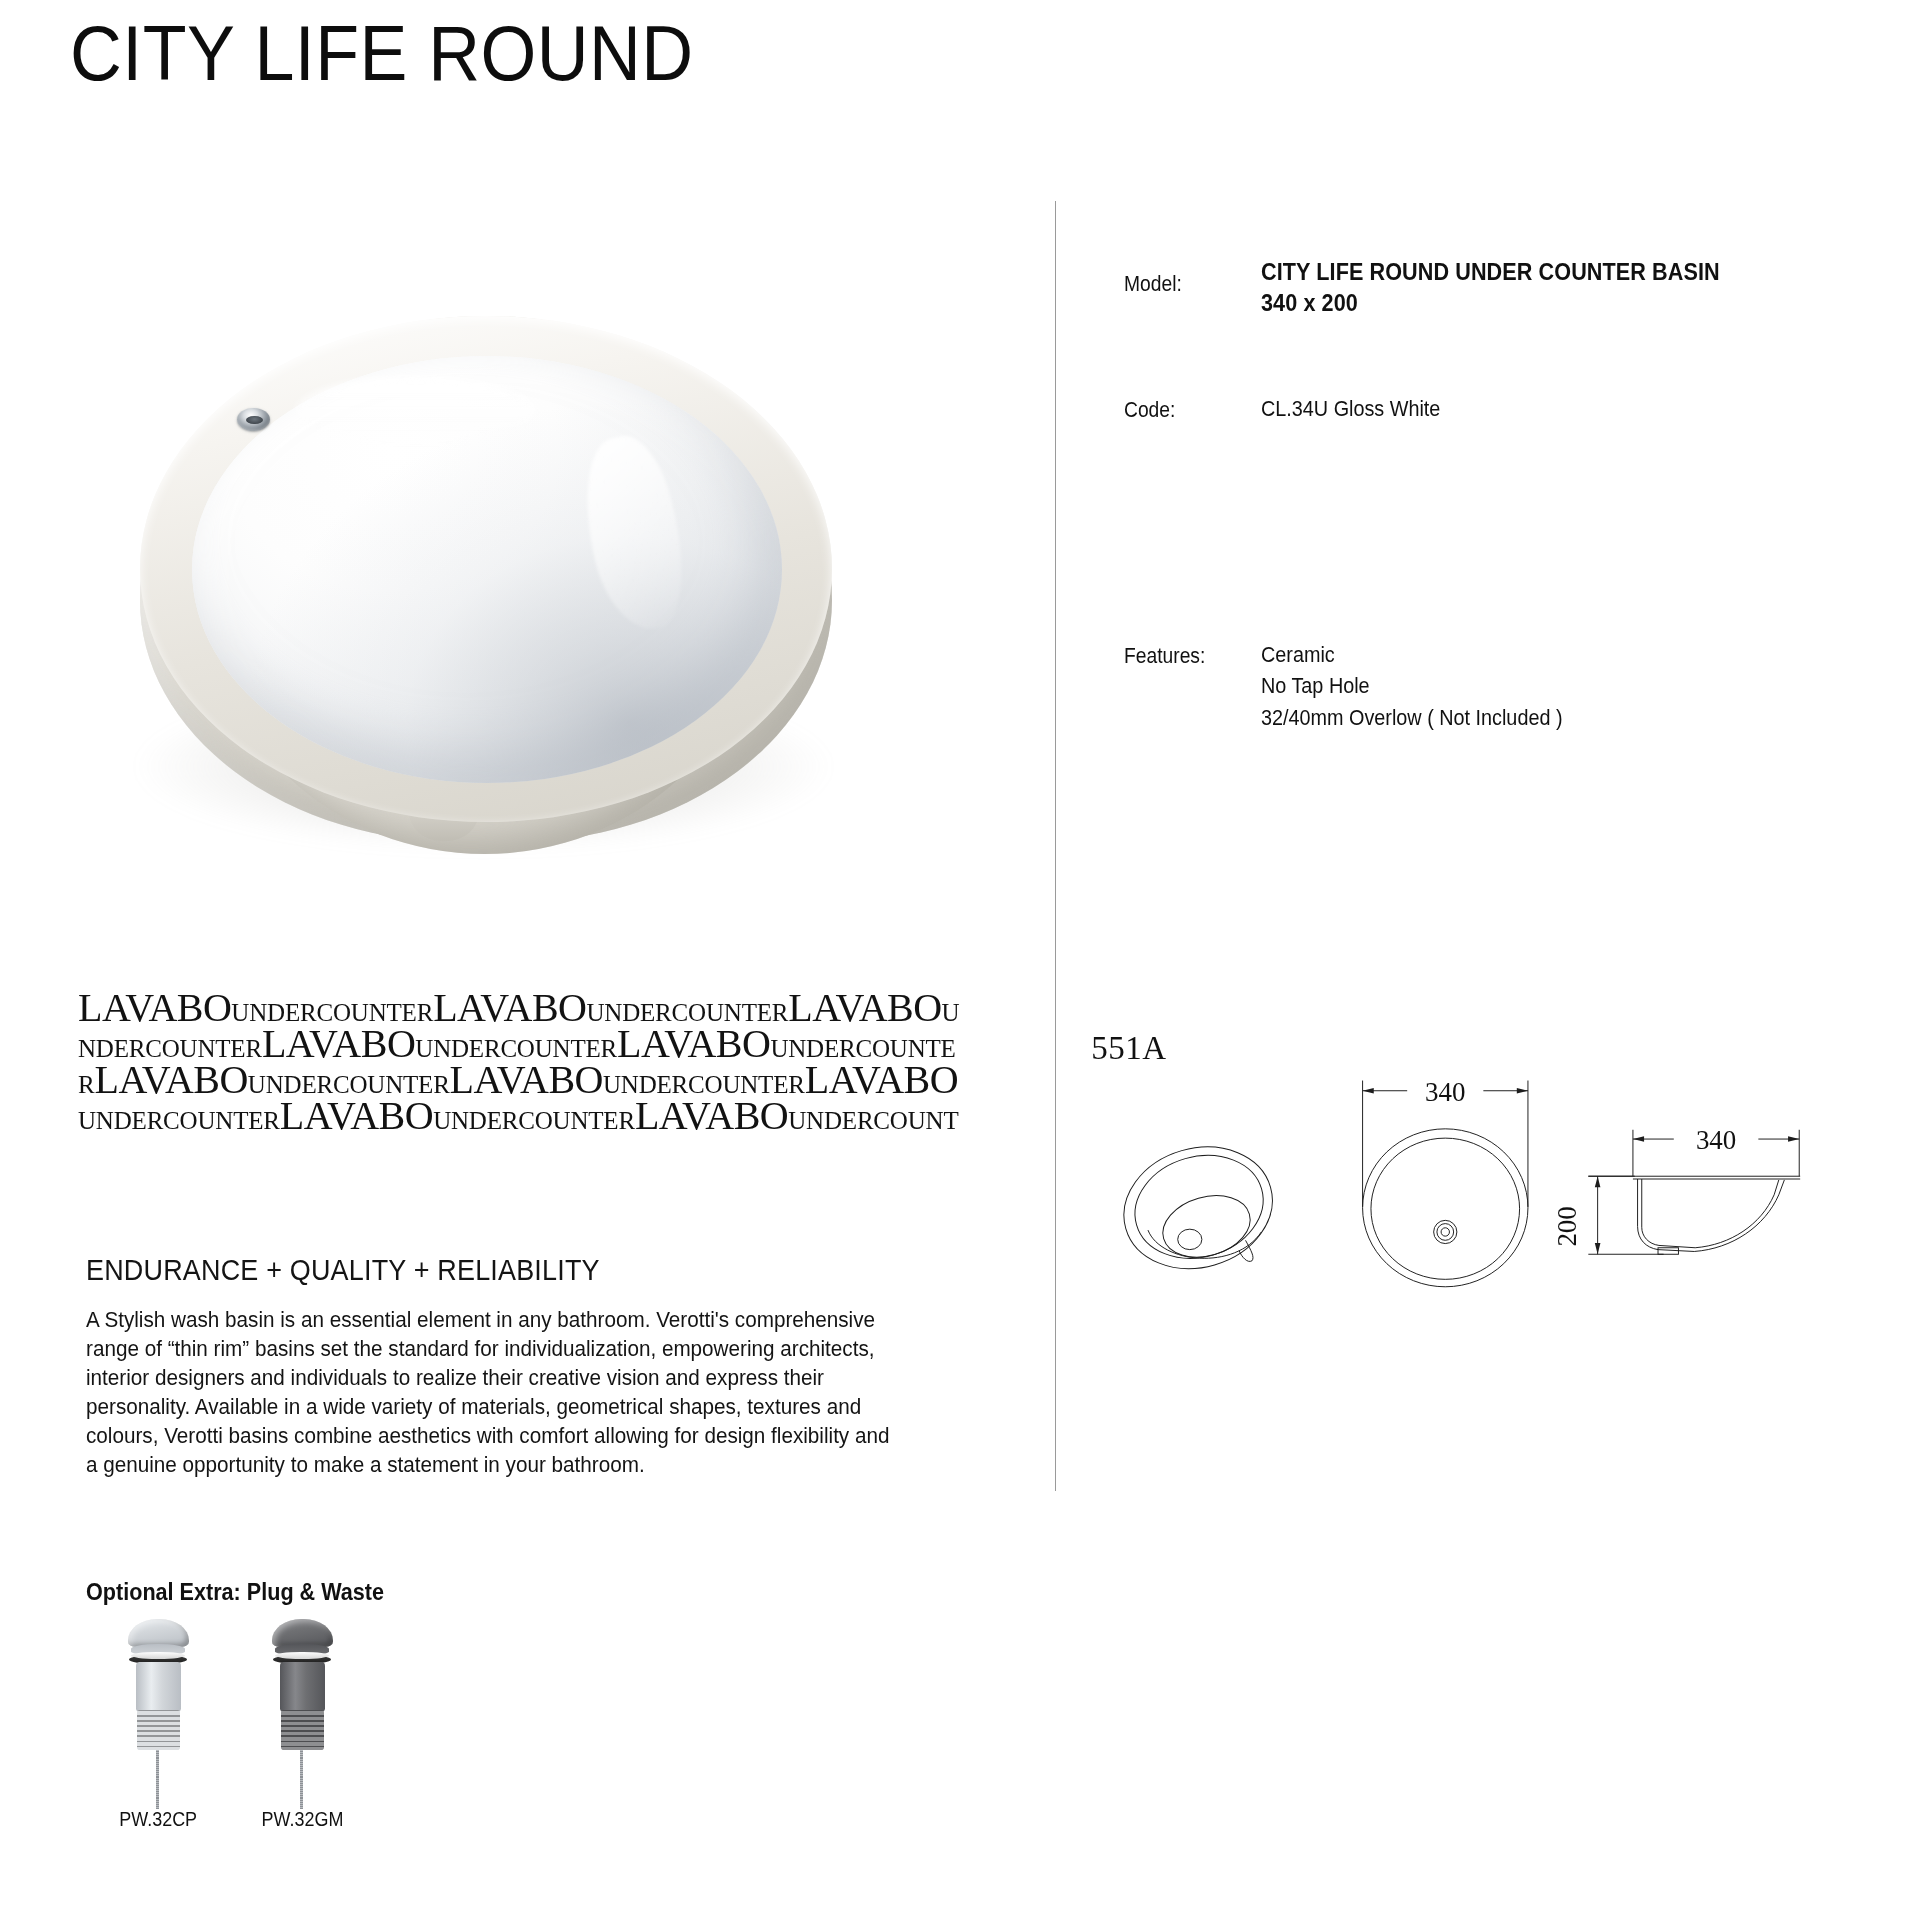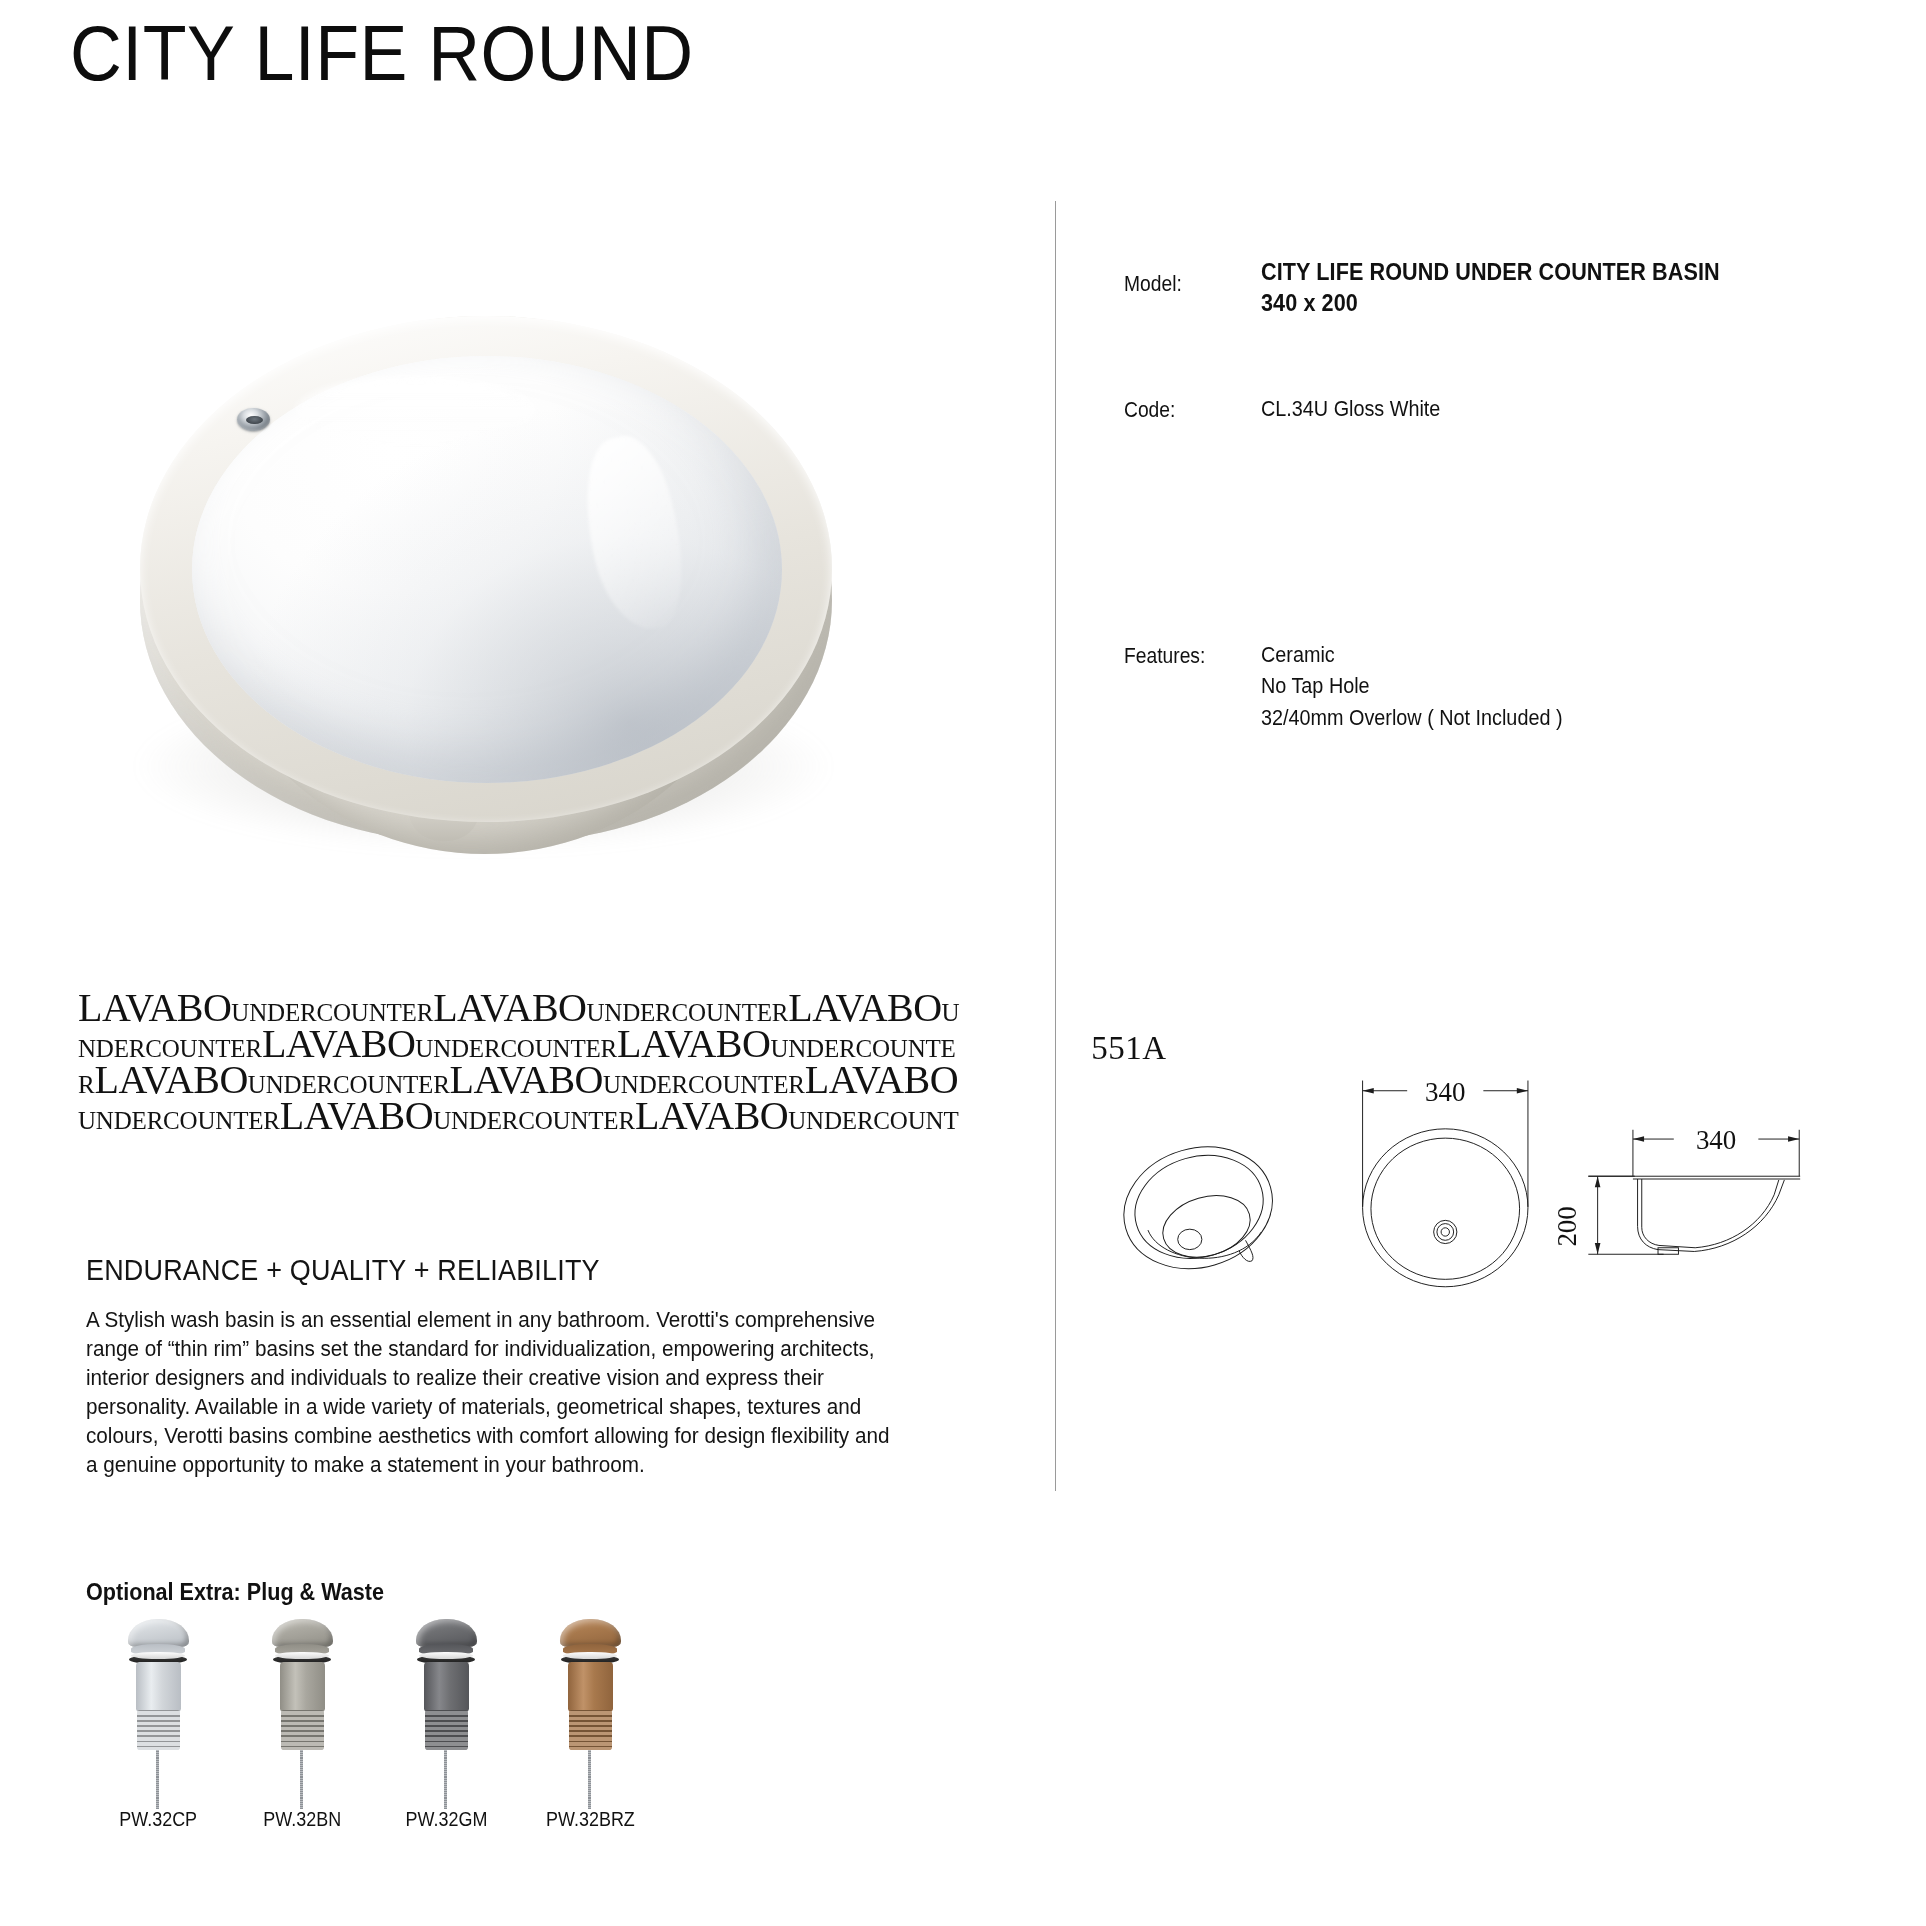--- a/index.html
+++ b/index.html
@@ -329,48 +329,24 @@
         <div class="plug-gasket"></div>
         <div class="plug-white-ring"></div>
         <div class="plug-body" style="background: linear-gradient(90deg, rgb(185, 190, 196) 0%, rgb(233, 237, 240) 34%, rgb(210, 214, 218) 58%, rgb(185, 190, 196) 100%);"></div>
         <div class="plug-thread" style="background-color: rgb(210, 214, 218);"></div>
         <div class="plug-rod"></div>
       </div>
       <div class="plug-label">PW.32CP</div>
     </div>
     <div class="plug-item">
       <div class="plug-art">
-        <div class="plug-cap" style="background: linear-gradient(170deg, rgb(195, 193, 185) 0%, rgb(169, 167, 159) 42%, rgb(144, 142, 134) 100%); box-shadow: rgba(255, 255, 255, 0.45) 2.8px 2.3px 6.5px inset, rgba(0, 0, 0, 0.3) -2.8px -2.8px 5.6px inset;"></div>
-        <div class="plug-collar" style="background: linear-gradient(rgb(144, 142, 134), rgb(169, 167, 159));"></div>
-        <div class="plug-gasket"></div>
-        <div class="plug-white-ring"></div>
-        <div class="plug-body" style="background: linear-gradient(90deg, rgb(144, 142, 134) 0%, rgb(195, 193, 185) 34%, rgb(169, 167, 159) 58%, rgb(144, 142, 134) 100%);"></div>
-        <div class="plug-thread" style="background-color: rgb(169, 167, 159);"></div>
-        <div class="plug-rod"></div>
-      </div>
-      <div class="plug-label">PW.32BN</div>
-    </div>
-    <div class="plug-item">
-      <div class="plug-art">
         <div class="plug-cap" style="background: linear-gradient(170deg, rgb(134, 135, 139) 0%, rgb(110, 111, 114) 42%, rgb(85, 86, 90) 100%); box-shadow: rgba(255, 255, 255, 0.45) 2.8px 2.3px 6.5px inset, rgba(0, 0, 0, 0.3) -2.8px -2.8px 5.6px inset;"></div>
         <div class="plug-collar" style="background: linear-gradient(rgb(85, 86, 90), rgb(110, 111, 114));"></div>
         <div class="plug-gasket"></div>
         <div class="plug-white-ring"></div>
         <div class="plug-body" style="background: linear-gradient(90deg, rgb(85, 86, 90) 0%, rgb(134, 135, 139) 34%, rgb(110, 111, 114) 58%, rgb(85, 86, 90) 100%);"></div>
         <div class="plug-thread" style="background-color: rgb(110, 111, 114);"></div>
         <div class="plug-rod"></div>
       </div>
       <div class="plug-label">PW.32GM</div>
     </div>
-    <div class="plug-item">
-      <div class="plug-art">
-        <div class="plug-cap" style="background: linear-gradient(170deg, rgb(192, 146, 104) 0%, rgb(168, 121, 77) 42%, rgb(144, 100, 61) 100%); box-shadow: rgba(255, 255, 255, 0.45) 2.8px 2.3px 6.5px inset, rgba(0, 0, 0, 0.3) -2.8px -2.8px 5.6px inset;"></div>
-        <div class="plug-collar" style="background: linear-gradient(rgb(144, 100, 61), rgb(168, 121, 77));"></div>
-        <div class="plug-gasket"></div>
-        <div class="plug-white-ring"></div>
-        <div class="plug-body" style="background: linear-gradient(90deg, rgb(144, 100, 61) 0%, rgb(192, 146, 104) 34%, rgb(168, 121, 77) 58%, rgb(144, 100, 61) 100%);"></div>
-        <div class="plug-thread" style="background-color: rgb(168, 121, 77);"></div>
-        <div class="plug-rod"></div>
-      </div>
-      <div class="plug-label">PW.32BRZ</div>
-    </div>
   </div>
 
 
 </body></html>

